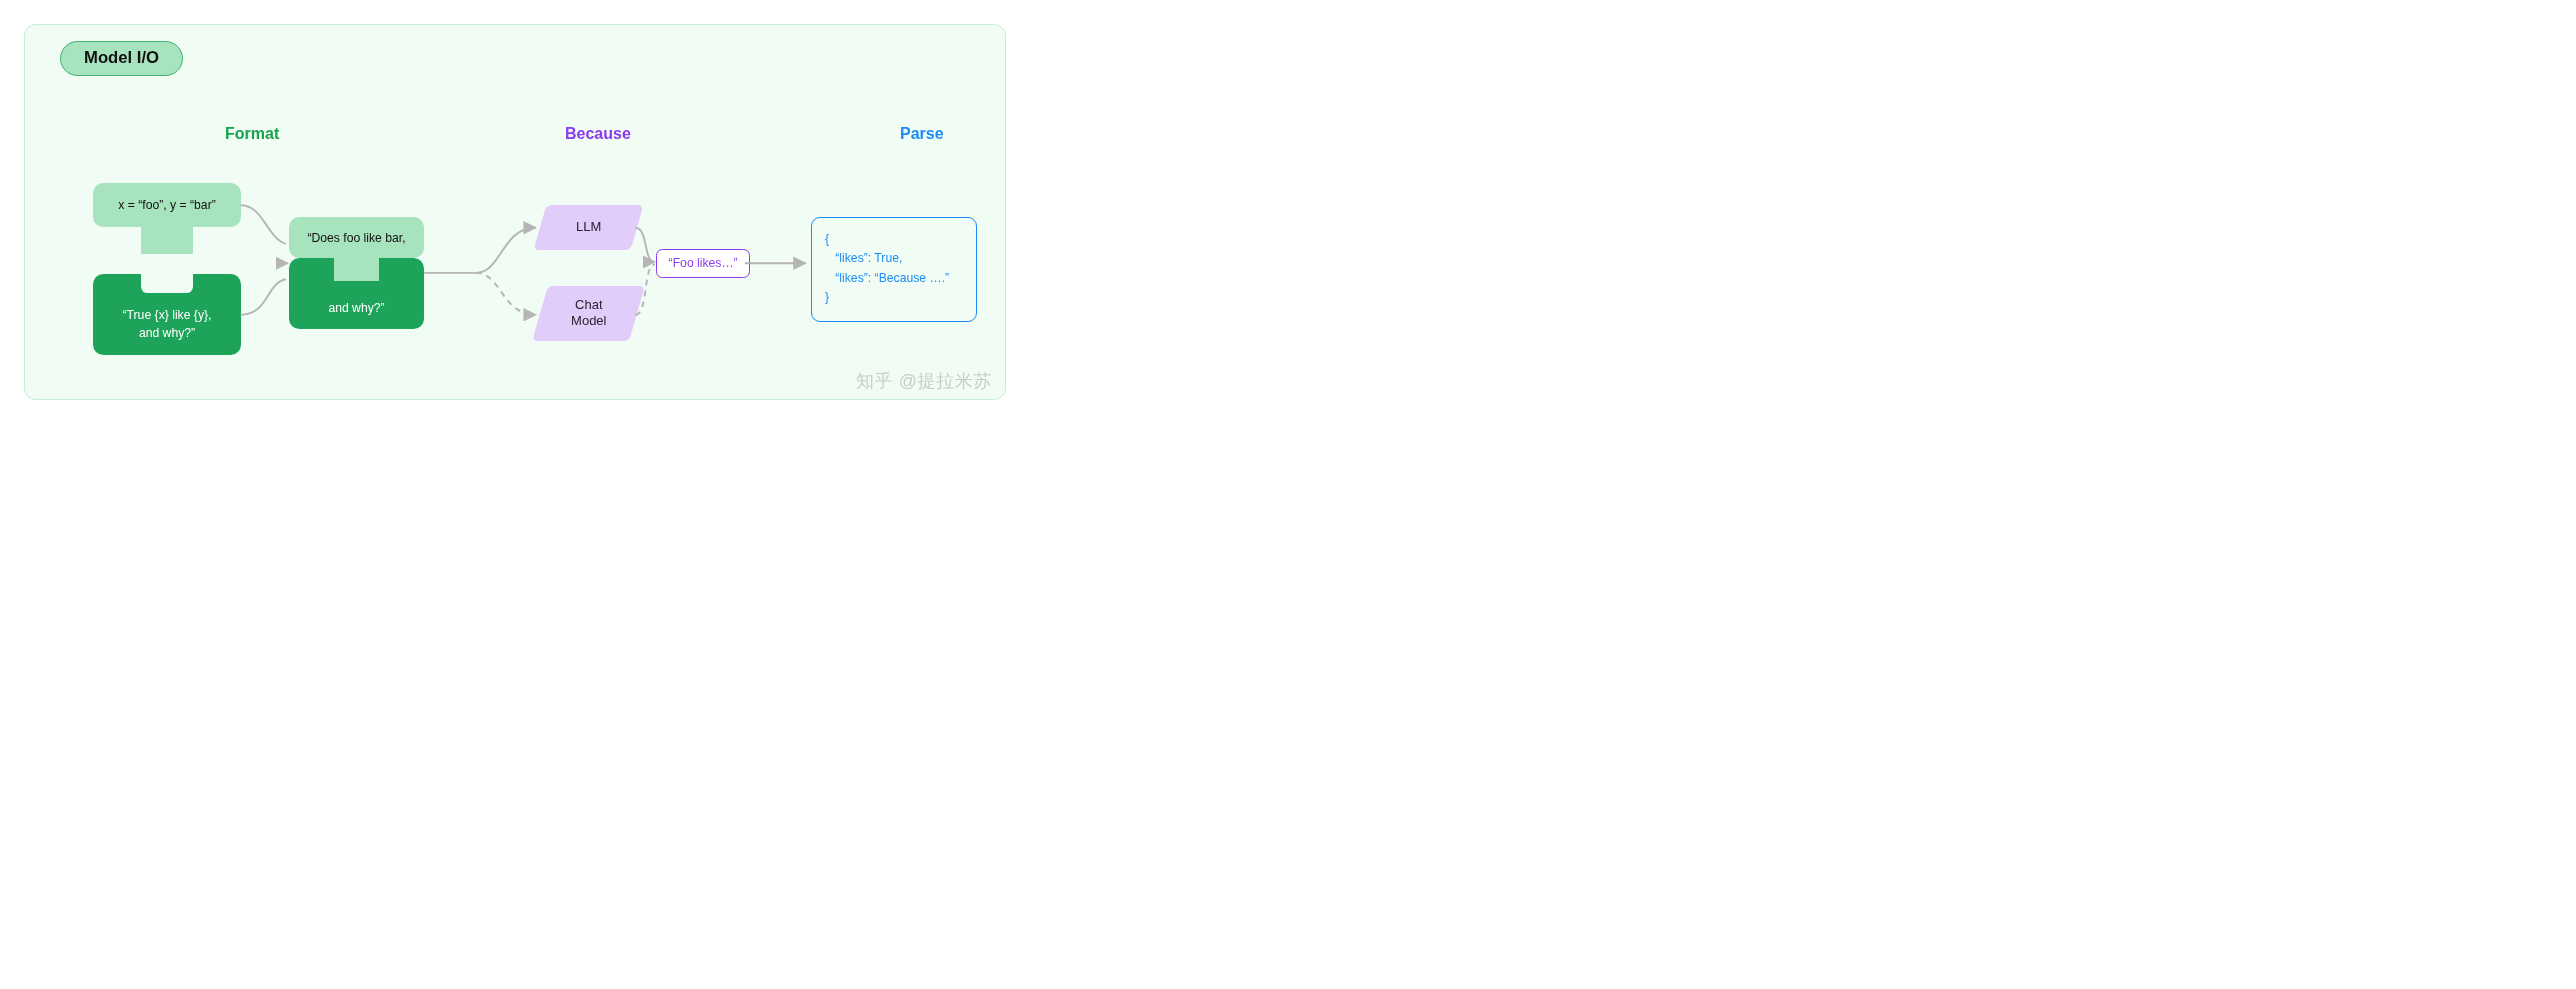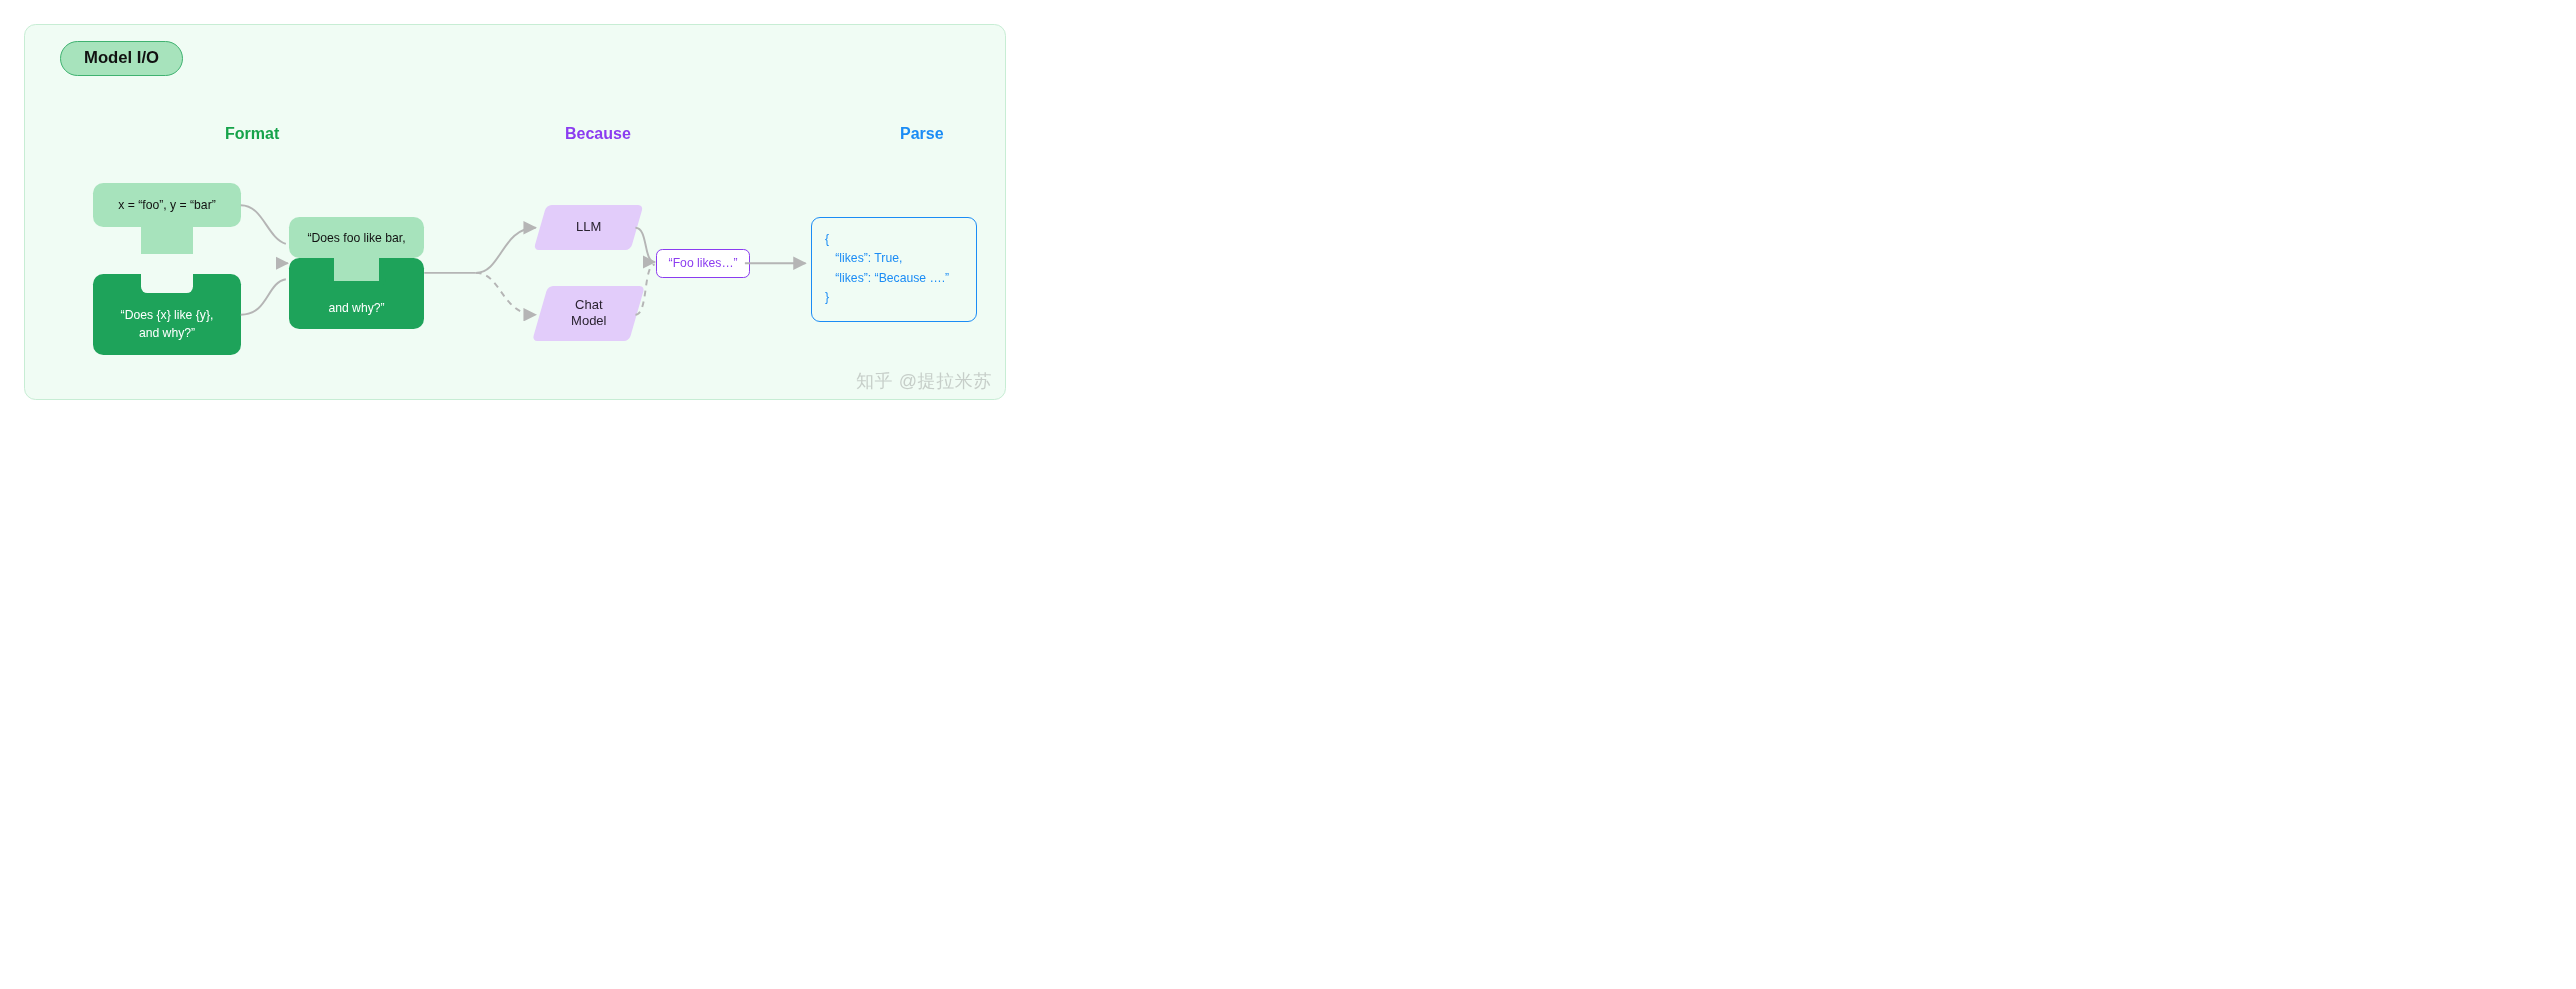--- a/index.html
+++ b/index.html
@@ -190,21 +190,21 @@
 
   <div class="section-header hdr-format">Format</div>
   <div class="section-header hdr-predict">Because</div>
   <div class="section-header hdr-parse">Parse</div>
 
   <div class="fmt-top">x = “foo”, y = “bar”</div>
   <div class="fmt-top-tab"></div>
 
   <div class="fmt-bot">
     <div class="fmt-bot-text">
-      <div>“Does {x} like {y},</div>
+      <div>“True {x} like {y},</div>
       <div>and why?”</div>
     </div>
   </div>
   <div class="fmt-bot-slot"></div>
 
   <div class="join-bot">
     <div class="join-bot-text">and why?”</div>
   </div>
   <div class="join-bot-slot-outer"></div>
   <div class="join-top">“Does foo like bar,</div>

